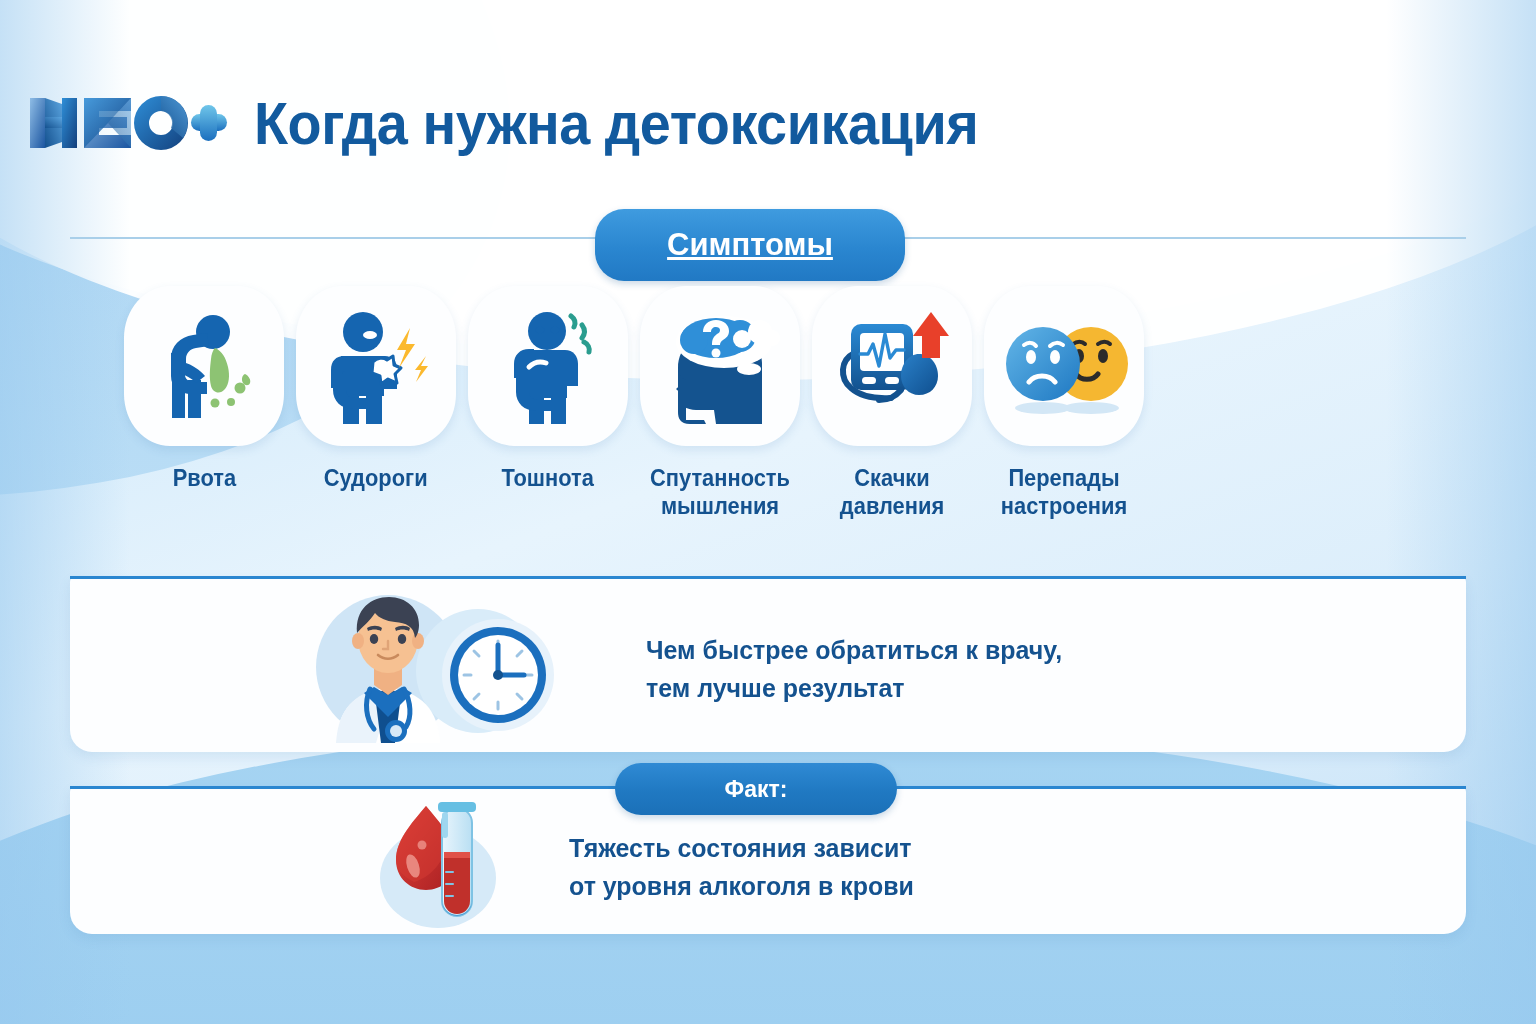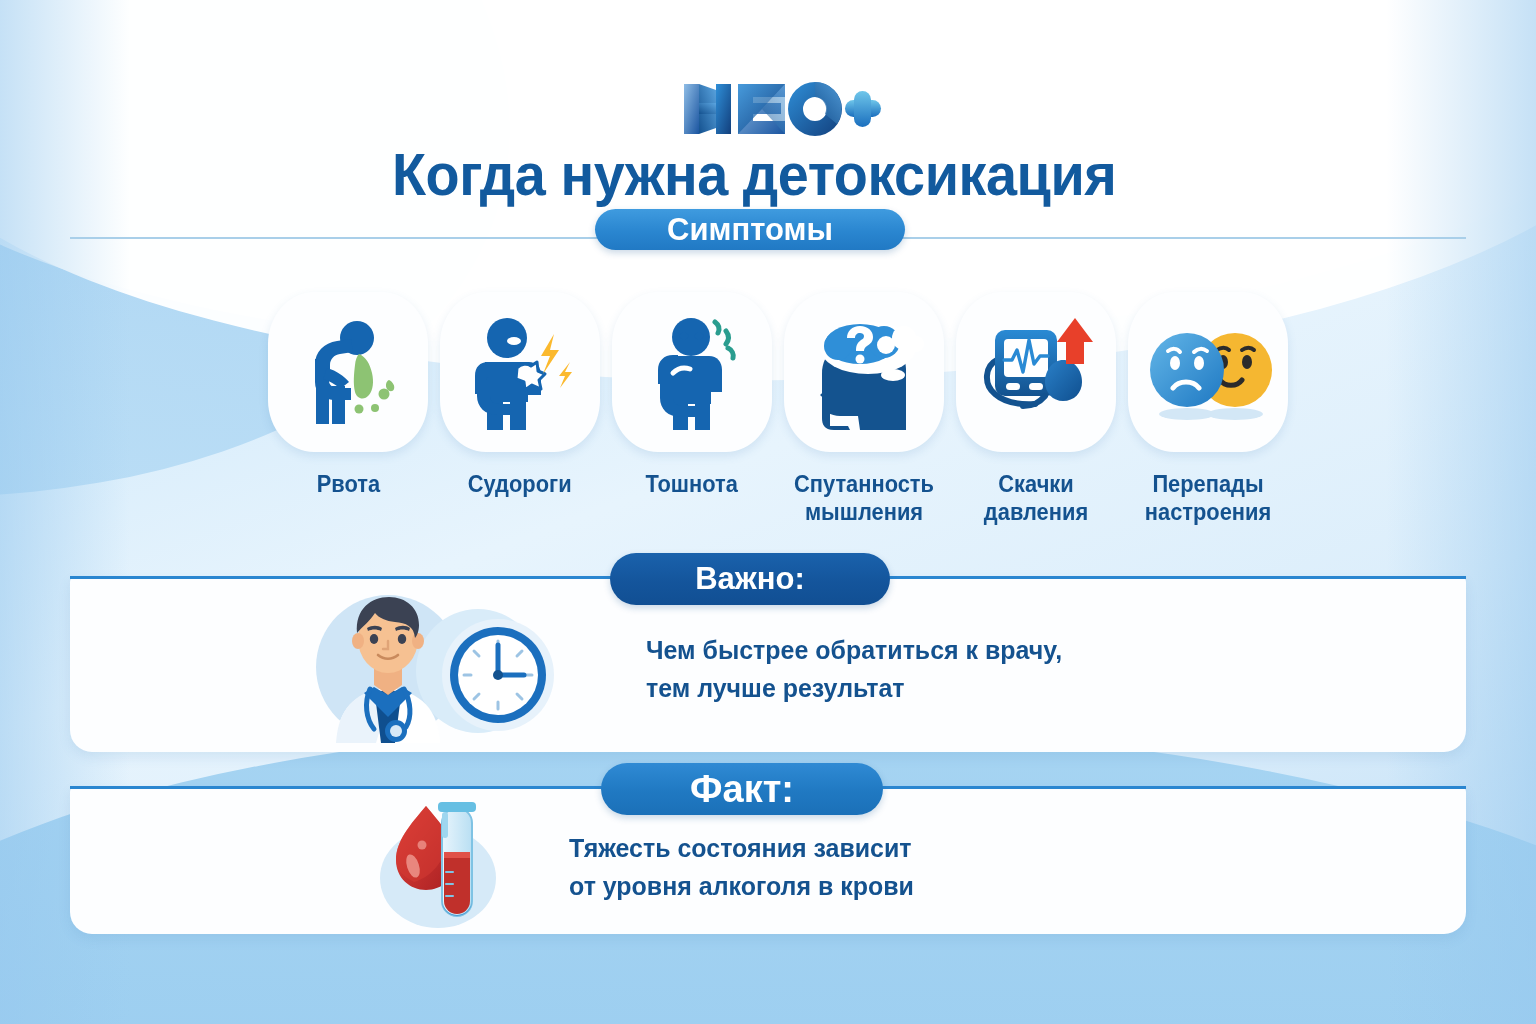--- a/index.html
+++ b/index.html
@@ -44,60 +44,61 @@
     background:linear-gradient(90deg,rgba(150,200,238,.55),rgba(150,200,238,0));
   }
   .vignette-right{
     top:0;right:0;width:150px;height:1024px;
     background:linear-gradient(270deg,rgba(150,200,238,.55),rgba(150,200,238,0));
   }
   .content{position:relative;z-index:5;width:1536px;height:1024px;}
 
   
   .header{position:absolute;top:78px;left:0;width:1536px;height:90px;
-          display:flex;align-items:center;flex-direction:column;}
+          display:flex;align-items:center;}
   .logo{margin-left:28px;display:flex;align-items:center;height:62px;}
   .title{
     margin-left:26px;
     font-size:60px;font-weight:700;letter-spacing:-.5px;
     color:#125a9e;
     font-family:"Liberation Sans", sans-serif;
     transform:scaleX(.93);transform-origin:left center;
     white-space:nowrap;
   }
 
   
   .rule-row{position:absolute;left:70px;width:1396px;height:0;
             border-top:2px solid #a9cfe9;}
   .badge{
     position:absolute;
     display:flex;align-items:center;justify-content:center;
     color:#fff;font-weight:700;white-space:nowrap;
     box-shadow:0 3px 7px rgba(20,80,140,.22);
   }
   .badge-symptoms{
-    left:595px;top:209px;width:310px;height:41px;border-radius:29px;
+    left:595px;top:209px;width:310px;height:72px;border-radius:29px;
     background:linear-gradient(180deg,#3f9bdf 0%,#2a86d0 55%,#2179c4 100%);
     font-size:31px;
+    text-decoration:underline;
   }
   .badge-important{
     left:610px;top:553px;width:280px;height:52px;border-radius:26px;
     background:linear-gradient(180deg,#1a62ac 0%,#14559c 55%,#114f93 100%);
     font-size:31px;
   }
   .badge-fact{
-    left:601px;top:763px;width:282px;height:52px;border-radius:26px;
+    left:615px;top:763px;width:282px;height:52px;border-radius:26px;
     background:linear-gradient(180deg,#2f8ad4 0%,#2079c2 55%,#1b70b8 100%);
-    font-size:38px;
+    font-size:23px;
   }
 
   
   .symptoms{
-    position:absolute;left:118px;top:292px;width:1320px;
-    display:flex;justify-content:center;
+    position:absolute;left:118px;top:286px;width:1320px;
+    display:flex;justify-content:flex-start;
   }
   .sym{width:172px;display:flex;flex-direction:column;align-items:center;}
   .sym-card{
     width:160px;height:160px;background:#fdfeff;
     border-radius:46px 46px 46px 46px/52px 52px 52px 52px;
     box-shadow:0 4px 10px rgba(70,130,185,.14);
     display:flex;align-items:center;justify-content:center;
   }
   .sym-label{
     margin-top:18px;text-align:center;line-height:1.22;
@@ -352,21 +353,20 @@
           </svg>
         </div>
         <div class="sym-label">Перепады
 настроения</div>
       </div>
 
     </div>
 
     <div class="panel panel-important"></div>
     <div class="panel-top-line" style="top:576px;"></div>
-    <div class="badge badge-important">Важно:</div>
 
     <div class="art-important">
       <svg width="300" height="160" viewBox="0 0 300 160" aria-hidden="true">
 
         <circle cx="88" cy="84" r="72" fill="#cfe5f6"></circle>
         <circle cx="178" cy="88" r="62" fill="#d9ecf9"></circle>
 
         <path d="M36 160c2-34 18-50 52-56 34 6 50 22 52 56z" fill="#ffffff"></path>
         <path d="M36 160c2-30 14-46 40-54l10 20-10 34z" fill="#eaf3fb"></path>
         <path d="M88 104l13 8 -6 48h-14l-6-48z" fill="#0f4f8f"></path>

